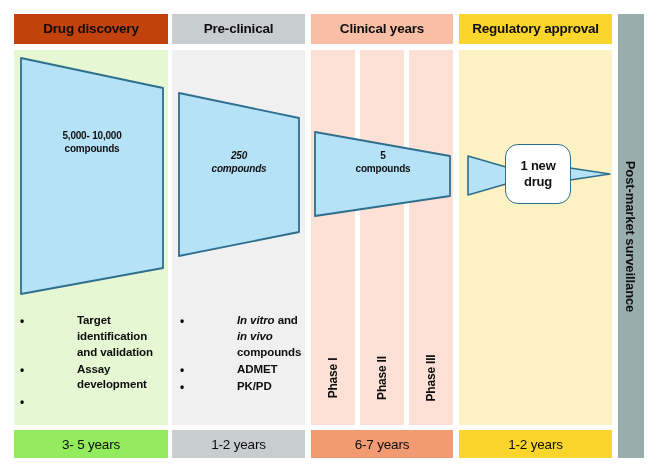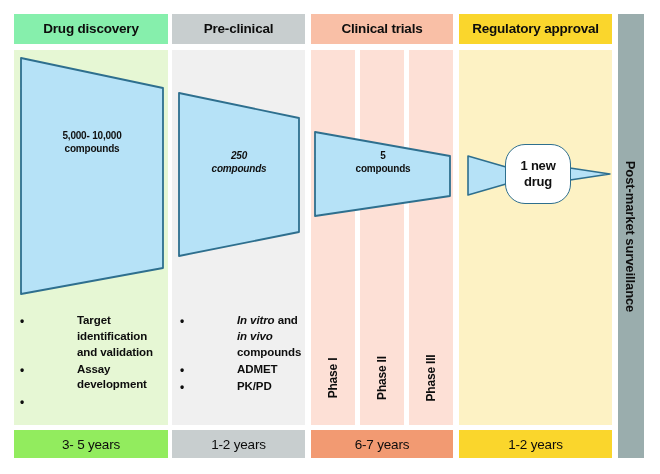--- a/index.html
+++ b/index.html
@@ -119,21 +119,21 @@
     white-space: nowrap;
     letter-spacing: -0.1px;
     transform: rotate(90deg);
     transform-origin: center center;
   }
 
   
   .newdrug-box {
     background: #ffffff;
     border: 1.6px solid #2e6f8e;
-    border-radius: 20px;
+    border-radius: 13px;
     display: flex;
     flex-direction: column;
     align-items: center;
     justify-content: center;
     text-align: center;
     font-weight: bold;
     font-size: 13px;
     color: #101010;
     line-height: 1.25;
     letter-spacing: -0.2px;
@@ -148,30 +148,30 @@
   <div class="abs stage-body" style="left:14px; top:50px; width:154px; height:375px; background:#e6f7d4;"></div>
 
   <div class="abs stage-body" style="left:172px; top:50px; width:133px; height:375px; background:#f0f0f0;"></div>
 
   <div class="abs stage-body" style="left:311px; top:50px; width:44px; height:375px; background:#fde0d6;"></div>
   <div class="abs stage-body" style="left:360px; top:50px; width:44px; height:375px; background:#fde0d6;"></div>
   <div class="abs stage-body" style="left:409px; top:50px; width:44px; height:375px; background:#fde0d6;"></div>
 
   <div class="abs stage-body" style="left:459px; top:50px; width:153px; height:375px; background:#fdf2c4;"></div>
 
-  <div class="abs stage-header" style="left:14px; top:14px; width:154px; height:30px; background:#86efac;">
+  <div class="abs stage-header" style="left:14px; top:14px; width:154px; height:30px; background:#c2410c;">
     <span>Drug discovery</span>
   </div>
 
   <div class="abs stage-header" style="left:172px; top:14px; width:133px; height:30px; background:#c8cecf;">
     <span>Pre-clinical</span>
   </div>
 
   <div class="abs stage-header" style="left:311px; top:14px; width:142px; height:30px; background:#f9bfa6;">
-    <span>Clinical trials</span>
+    <span>Clinical years</span>
   </div>
 
   <div class="abs stage-header" style="left:459px; top:14px; width:153px; height:30px; background:#fad62c;">
     <span>Regulatory approval</span>
   </div>
 
   <svg class="abs funnel" style="left:18px; top:55px;" width="148" height="242" viewBox="0 0 148 242">
     <polygon points="3,3 145,33 145,213 3,239" fill="#b6e2f7" stroke="#2e6f8e" stroke-width="1.8" stroke-linejoin="round"></polygon>
   </svg>
   <div class="funnel-label" style="left:18px; top:130px; width:148px; height:50px;">

